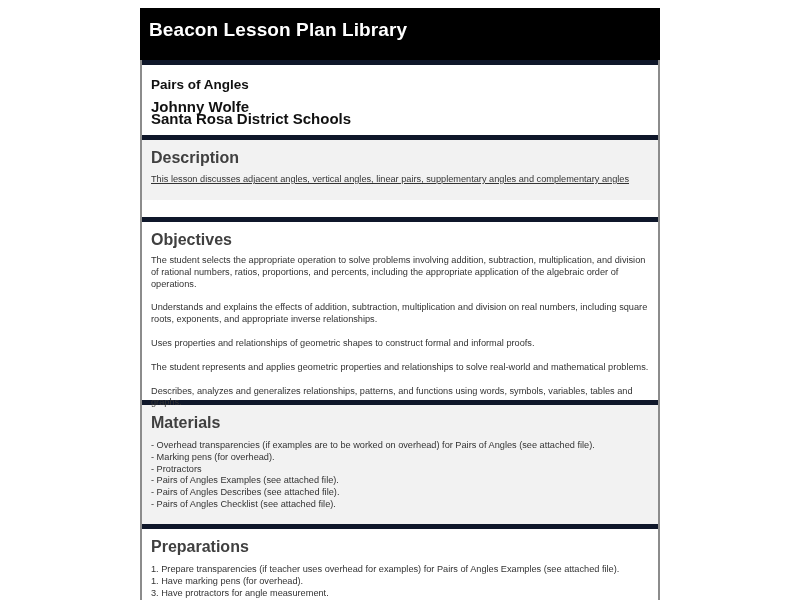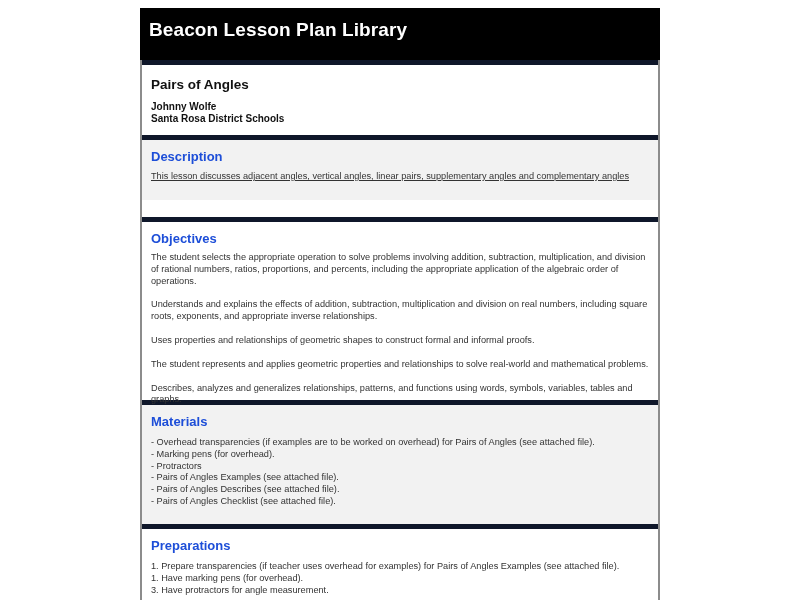--- a/index.html
+++ b/index.html
@@ -35,34 +35,34 @@
   .section {
     border-top: 5px solid #0f172a;
     box-sizing: border-box;
     padding: 9px 9px 0 9px;
     color: #222;
   }
   .section.gray { background: #f2f2f2; }
   .section.white { background: #ffffff; }
   .section h2 {
     margin: 0;
-    font-size: 13px;
+    font-size: 16px;
     font-weight: bold;
-    color: #1d4ed8;
+    color: #404040;
   }
   .title-section h1 {
     margin: 0;
     font-size: 13.5px;
     font-weight: bold;
     color: #111;
     padding-top: 3px;
   }
   .author {
     margin-top: 9px;
-    font-size: 10px;
+    font-size: 15px;
     font-weight: bold;
     line-height: 12px;
     color: #111;
   }
   .body-text {
     font-size: 9.2px;
     line-height: 11.8px;
     color: #333;
   }
   .para { margin: 0; }

